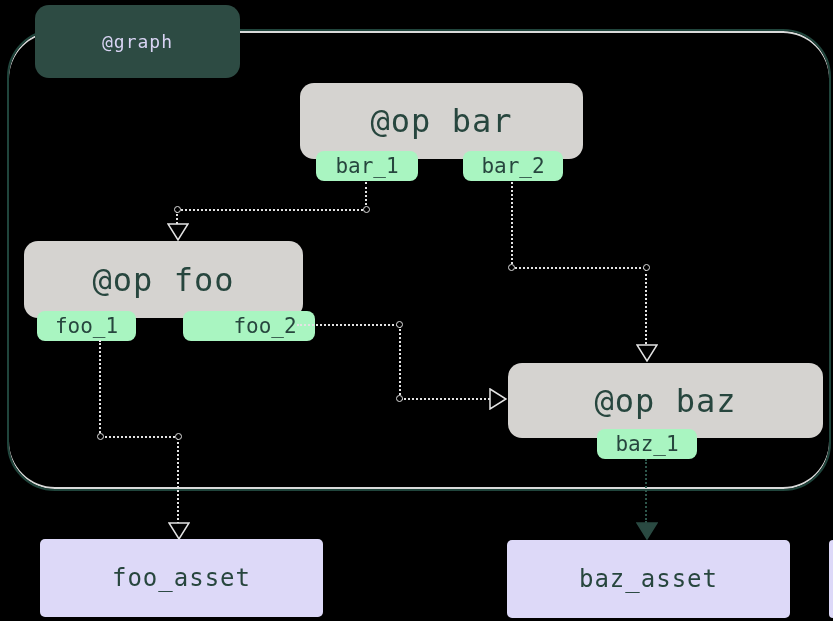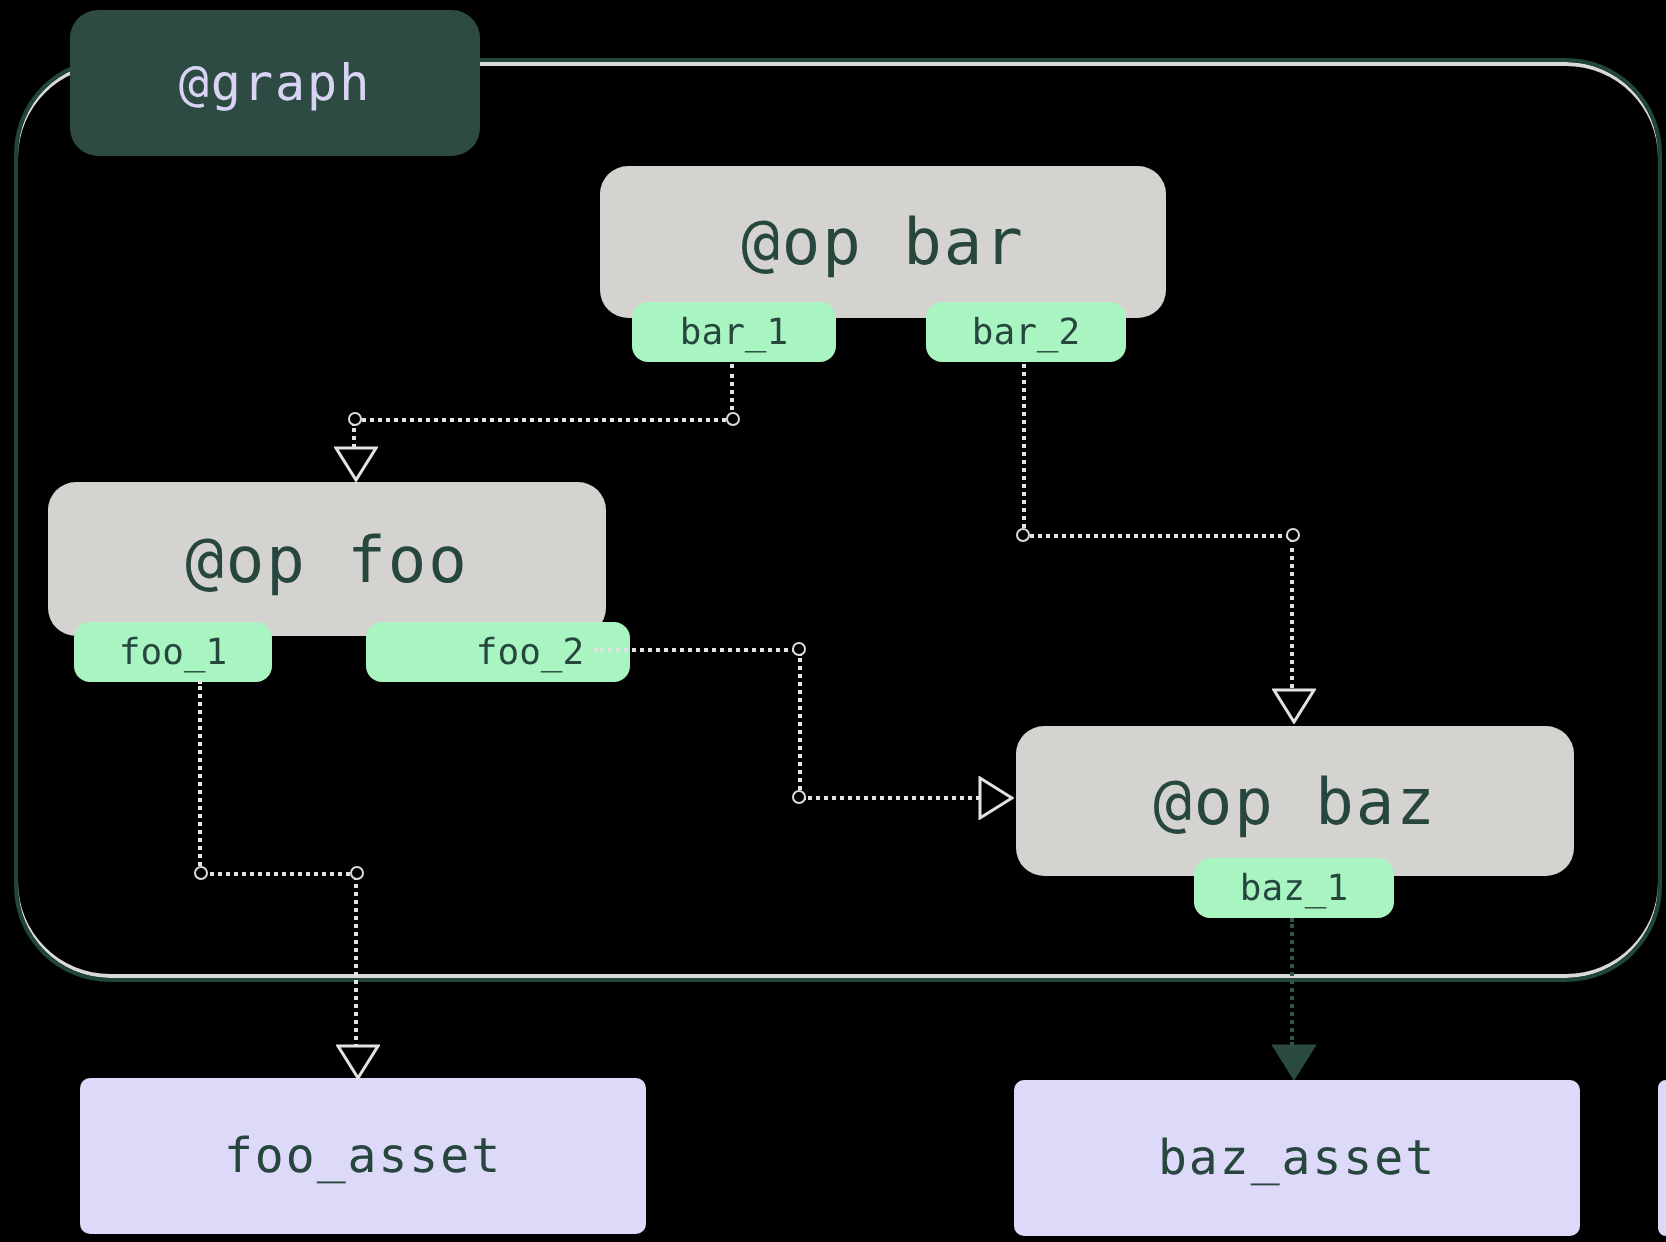--- a/index.html
+++ b/index.html
@@ -10,35 +10,35 @@
   
   .graph-container{
     position:absolute;left:7px;top:29px;width:820px;height:458px;
     border:2px solid #20453c;border-radius:48px;
     box-shadow:inset 0 2px 0 rgba(255,255,255,0.85), inset 0 -2px 0 rgba(255,255,255,0.85);
   }
   .graph-label{
     position:absolute;left:35px;top:5px;width:205px;height:73px;
     background:#2d4b43;border-radius:14px;z-index:6;
     display:flex;align-items:center;justify-content:center;
-    color:#d9d4f4;font-size:25px;font-weight:500;letter-spacing:1px;
+    color:#d9d4f4;font-size:18px;font-weight:500;letter-spacing:1px;
   }
   
   .op{
     position:absolute;background:#d5d3d0;border-radius:14px;z-index:2;
   }
   .op-title{
     position:absolute;left:0;right:0;top:0;bottom:0;
     display:flex;align-items:center;justify-content:center;
     color:#27463e;font-size:32px;font-weight:500;letter-spacing:1px;
   }
   .tab{
     position:absolute;height:30px;background:#a9f5c1;border-radius:8px;z-index:3;
     display:flex;align-items:center;justify-content:center;
-    color:#27463e;font-size:18px;font-weight:500;
+    color:#27463e;font-size:21px;font-weight:500;
   }
   
   .asset{
     position:absolute;width:283px;height:78px;background:#ddd9f8;border-radius:5px;
     display:flex;align-items:center;justify-content:center;
     color:#27463e;font-size:24px;font-weight:500;letter-spacing:1px;z-index:2;
   }
   .asset-sliver{
     position:absolute;left:829px;top:540px;width:4px;height:78px;
     background:#ddd9f8;border-radius:6px 0 0 6px;z-index:2;
@@ -77,21 +77,21 @@
   <div class="op" style="left:24px;top:241px;width:279px;height:77px;">
     <div class="op-title">@op foo</div>
     <div class="tab" style="left:13px;top:70px;width:99px;">
       <span>foo_1</span>
     </div>
     <div class="tab" style="left:159px;top:70px;width:100px;padding-left:32px;">
       <span>foo_2</span>
     </div>
   </div>
 
-  <div class="op" style="left:508px;top:363px;width:279px;height:75px;">
+  <div class="op" style="left:508px;top:363px;width:279px;height:75px;padding-left:36px;">
     <div class="op-title">@op baz</div>
     <div class="tab" style="left:89px;top:66px;width:100px;">
       <span>baz_1</span>
     </div>
   </div>
 
   <div class="asset" style="left:40px;top:539px;">
     <span>foo_asset</span>
   </div>
   <div class="asset" style="left:507px;top:540px;">

